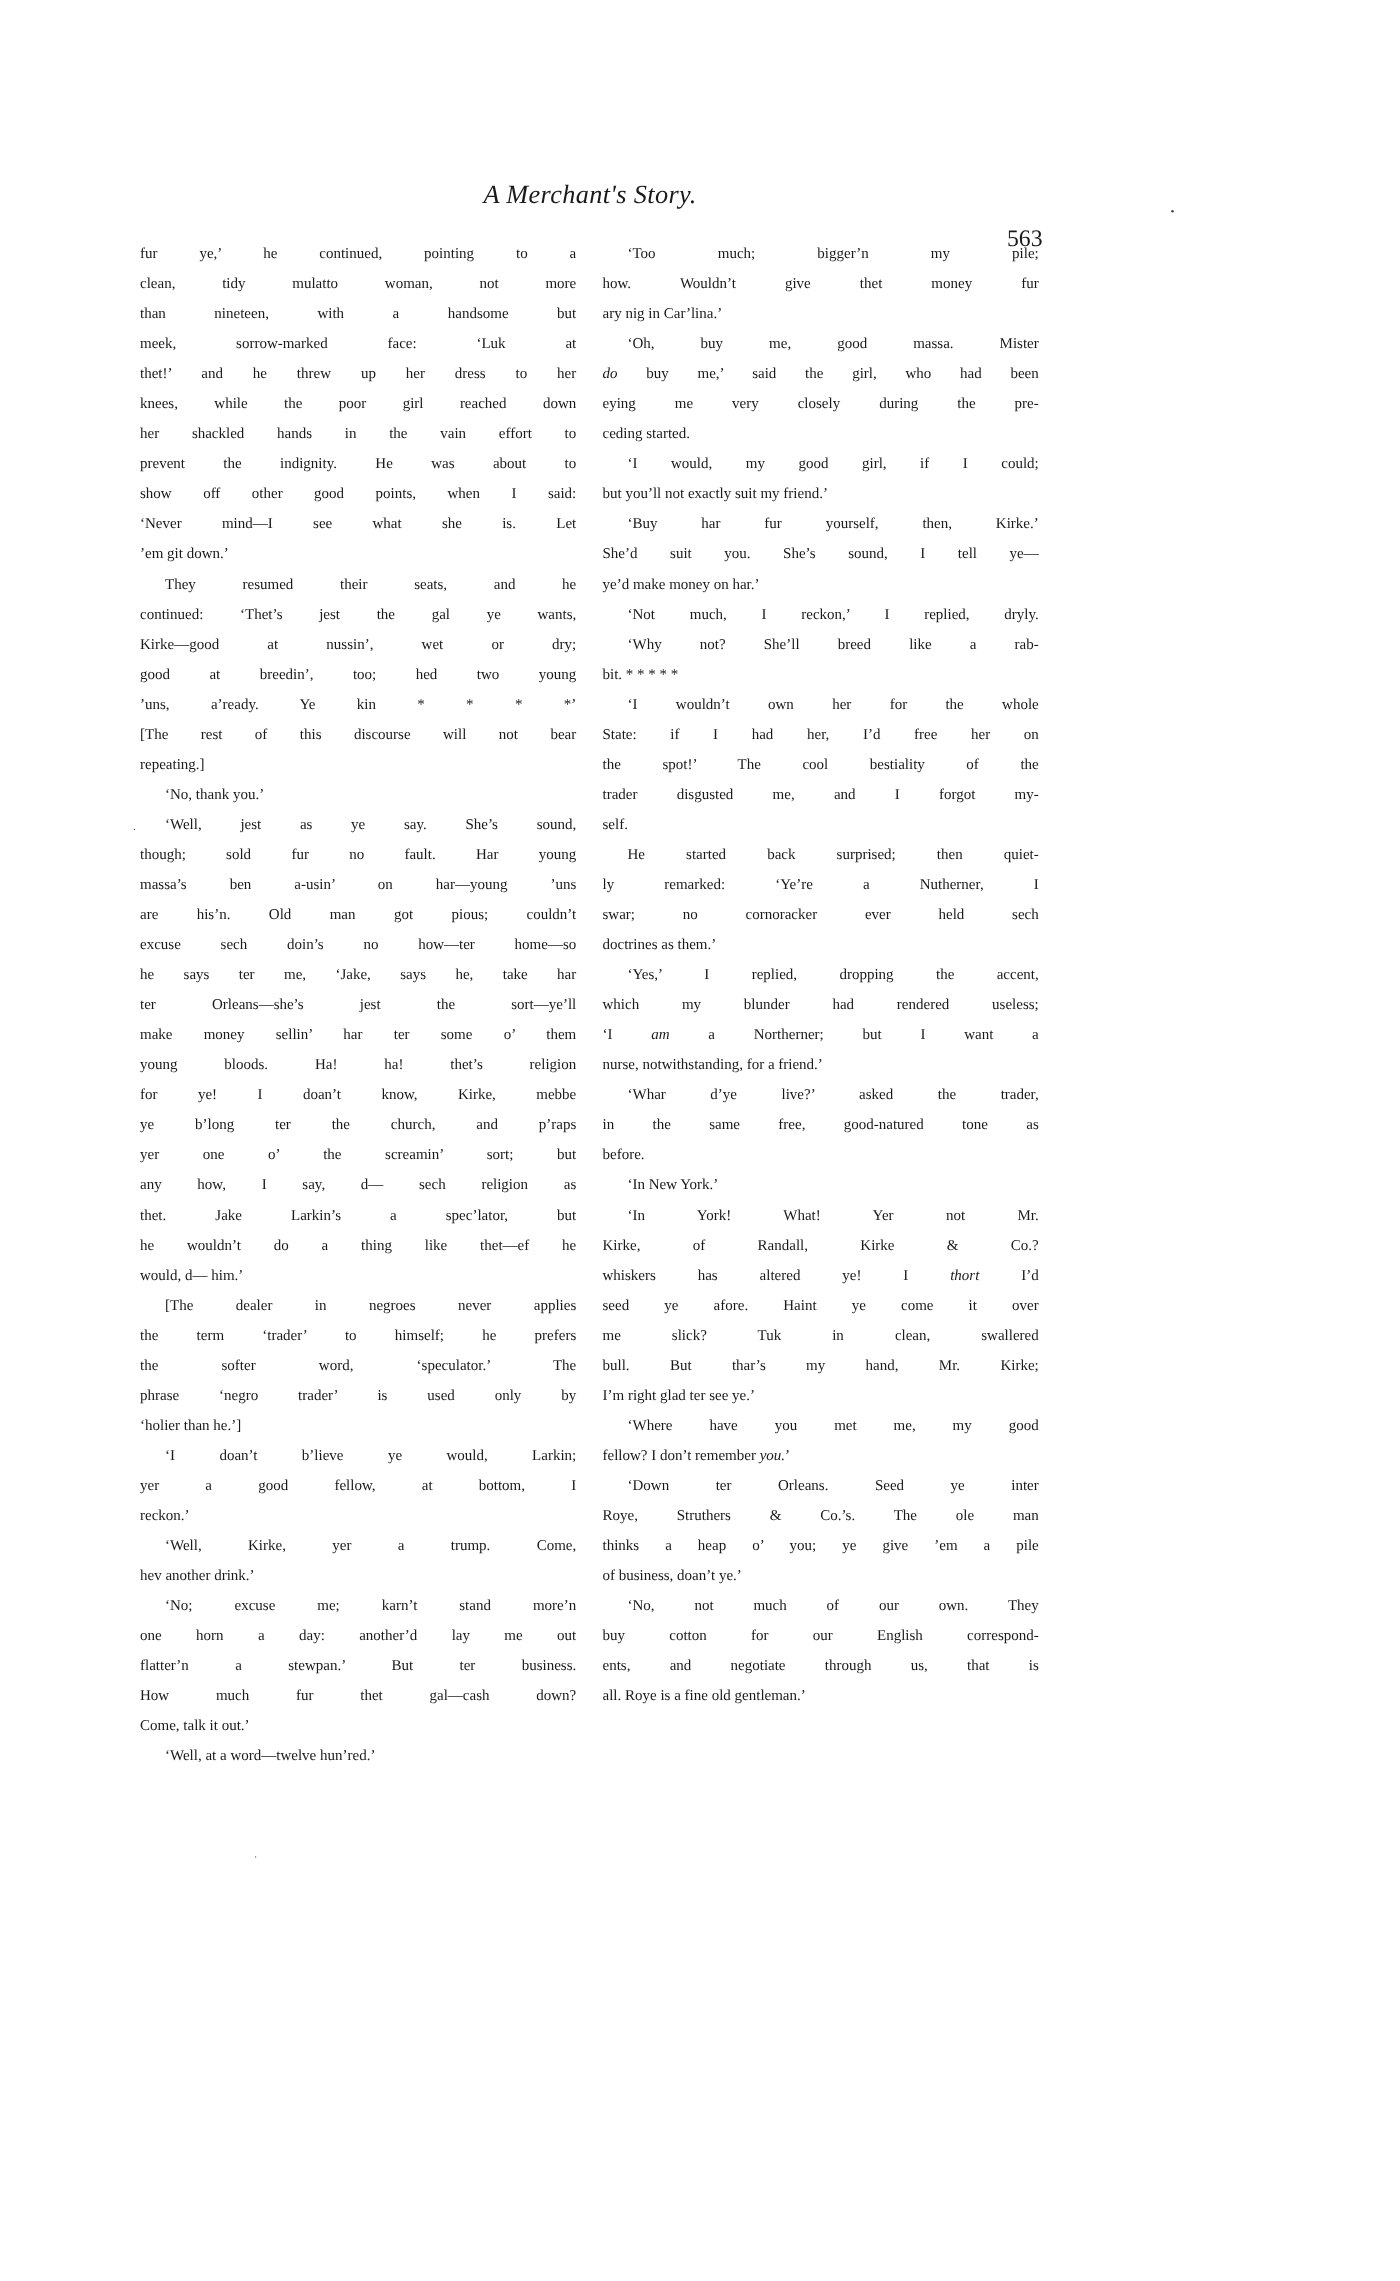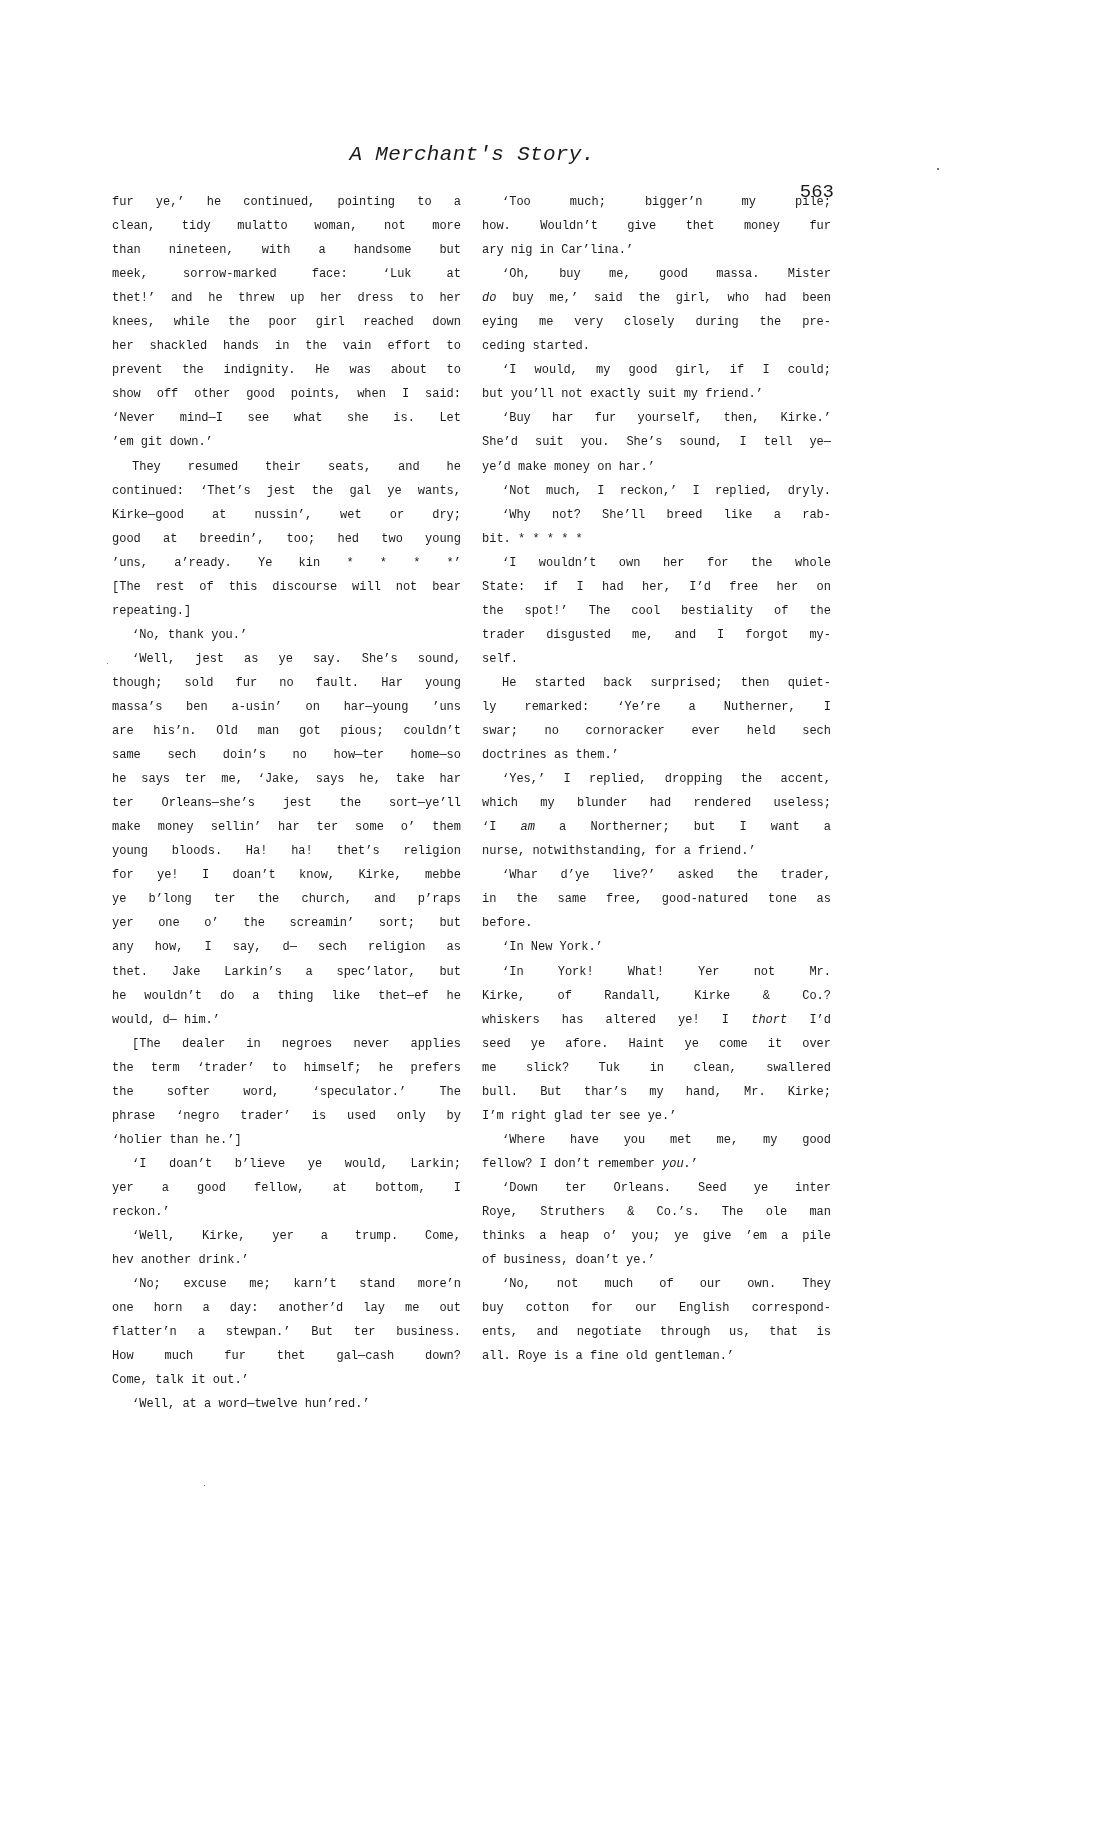--- a/index.html
+++ b/index.html
@@ -11,21 +11,21 @@
     width: 1120px;
     height: 1825px;
     position: relative;
     overflow: hidden;
     font-family: "Liberation Serif", "DejaVu Serif", serif;
     color: #1a1a1a;
   }
   .page {
     position: absolute;
     left: 0; top: 0;
-    width: 1120px; height: 1587px; font-family: Liberation Mono, monospace;
+    width: 1120px; height: 1587px;
   }
   .running-head {
     position: absolute;
     top: 143px;
     left: 110px;
     width: 724px;
     height: 30px;
   }
   .running-title {
     position: absolute;
@@ -98,21 +98,21 @@
       <span class="line">Kirke—good at nussin’, wet or dry;</span>
       <span class="line">good at breedin’, too; hed two young</span>
       <span class="line">’uns, a’ready.  Ye kin  *   *   *   *’</span>
       <span class="line">[The rest of this discourse will not bear</span>
       <span class="line last">repeating.]</span>
       <span class="line indented last">‘No, thank you.’</span>
       <span class="line indented">‘Well, jest as ye say.  She’s sound,</span>
       <span class="line">though; sold fur no fault.  Har young</span>
       <span class="line">massa’s ben a-usin’ on har—young ’uns</span>
       <span class="line">are his’n.  Old man got pious; couldn’t</span>
-      <span class="line">same sech doin’s no how—ter home—so</span>
+      <span class="line">excuse sech doin’s no how—ter home—so</span>
       <span class="line">he says ter me, ‘Jake, says he, take har</span>
       <span class="line">ter Orleans—she’s jest the sort—ye’ll</span>
       <span class="line">make money sellin’ har ter some o’ them</span>
       <span class="line">young bloods.  Ha! ha! thet’s religion</span>
       <span class="line">for ye! I doan’t know, Kirke, mebbe</span>
       <span class="line">ye b’long ter the church, and p’raps</span>
       <span class="line">yer one o’ the screamin’ sort; but</span>
       <span class="line">any how, I say, d— sech religion as</span>
       <span class="line">thet.  Jake Larkin’s a spec’lator, but</span>
       <span class="line">he wouldn’t do a thing like thet—ef he</span>

